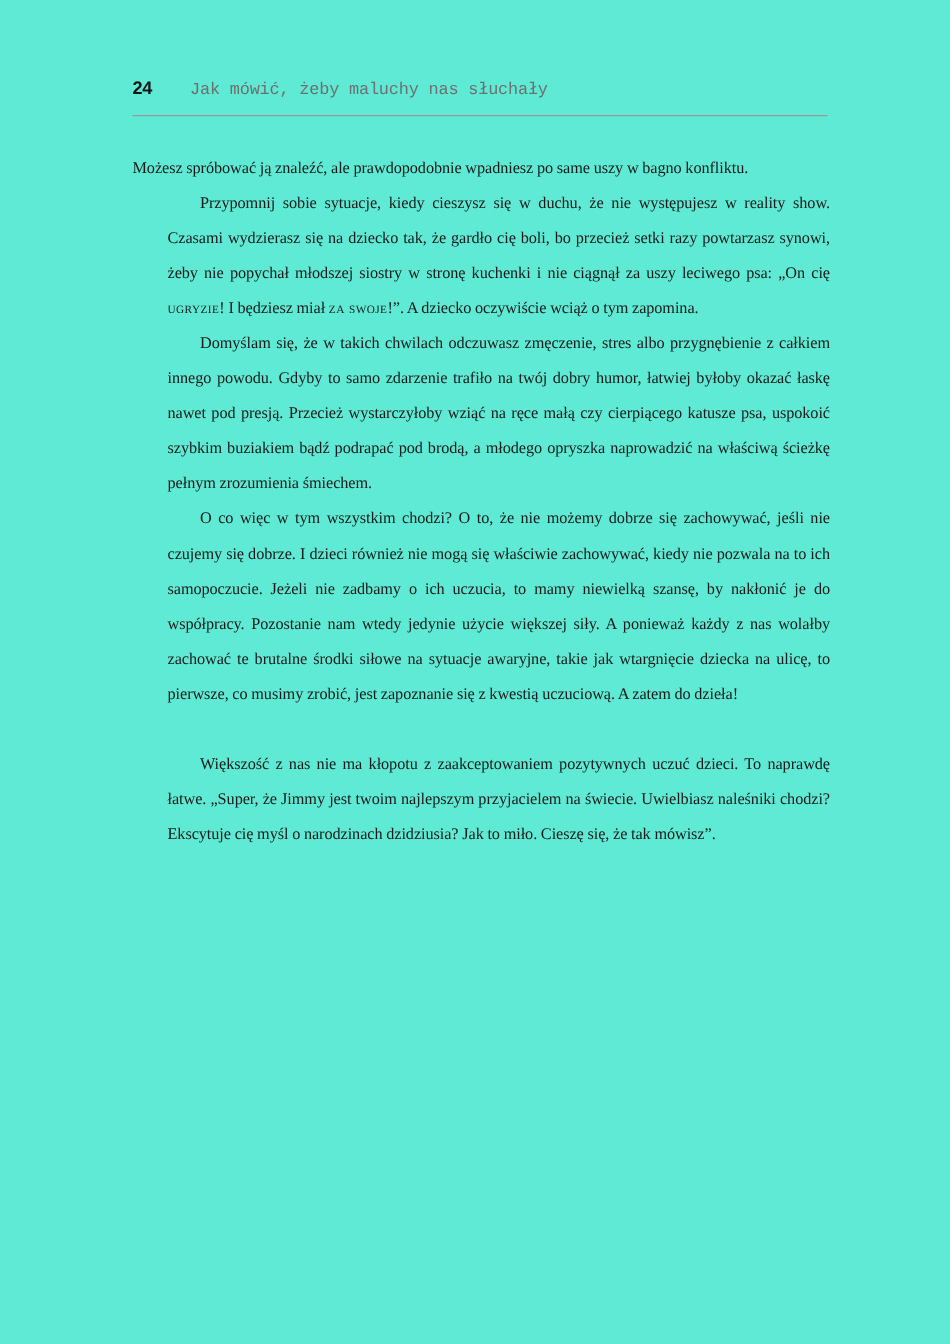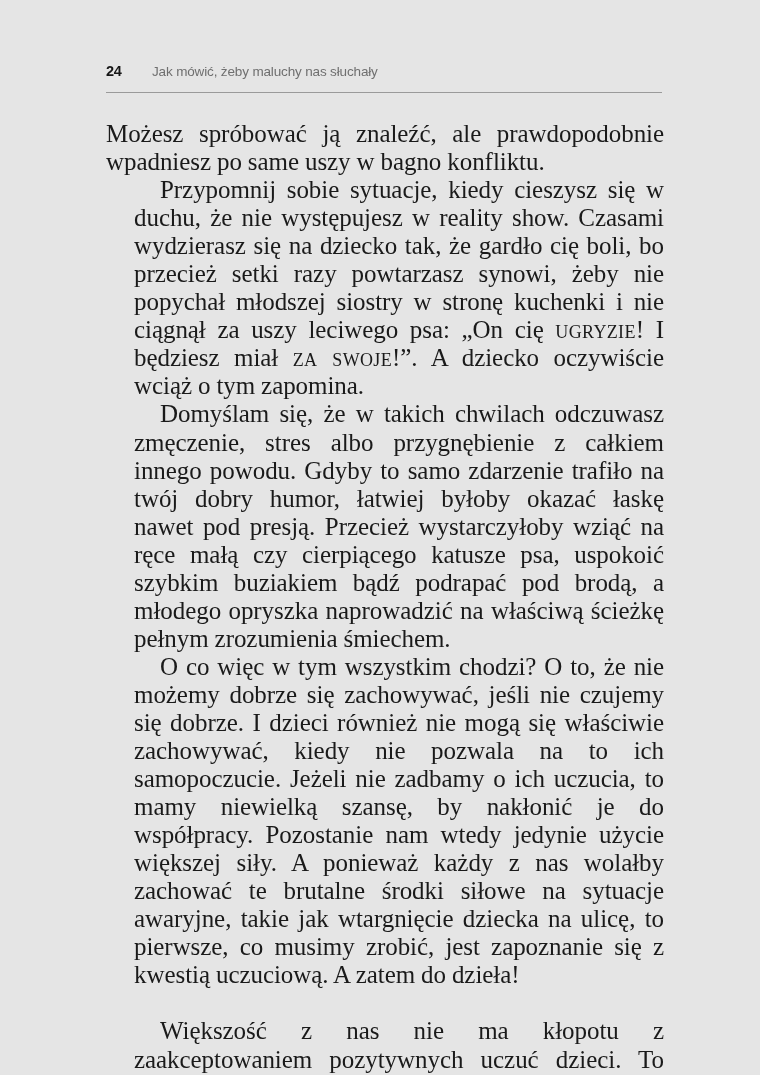--- a/index.html
+++ b/index.html
@@ -13,21 +13,21 @@
     overflow: hidden;
     font-family: "Liberation Serif", "DejaVu Serif", serif;
     color: #1a1a1a;
     -webkit-font-smoothing: antialiased;
   }
 
   .page {
     position: relative;
     width: 760px;
     height: 1075px;
-    background: #e5e5e5;
+    background: #5eead4;
     box-sizing: border-box;
   }
 
   
   .running-head {
     position: absolute;
     left: 106px;
     top: 63px;
     width: 556px;
     display: flex;
@@ -40,41 +40,42 @@
     color: #161616;
     letter-spacing: -0.2px;
     min-width: 46px;
   }
   .head-title {
     font-size: 13.5px;
     font-weight: normal;
     color: #6f6f6f;
     letter-spacing: -0.15px;
     white-space: nowrap;
+    font-family: Liberation Mono, monospace;
   }
   .head-rule {
     position: absolute;
     left: 106px;
     top: 92px;
     width: 556px;
     height: 1px;
     background: #9a9a9a;
   }
 
   
   .column {
     position: absolute;
     left: 106px;
     top: 120px;
     width: 558px;
   }
 
   p.para {
     margin: 0;
-    font-size: 25px;
+    font-size: 13px;
     line-height: 28.05px;
     text-align: justify;
     text-align-last: left;
     letter-spacing: -0.06px;
     word-spacing: -0.2px;
     hyphens: manual;
     color: #1a1a1a;
   }
   p.para.indent {
     text-indent: 26px;
@@ -103,16 +104,16 @@
   </div>
 
   <div class="head-rule"></div>
 
   <div class="column">
 
   <p class="para">Możesz spróbować ją znaleźć, ale prawdopodobnie wpadniesz po same uszy w bagno konfliktu.</p>
       <p class="para indent">Przypomnij sobie sytuacje, kiedy cieszysz się w duchu, że nie występujesz w reality show. Czasami wydzierasz się na dziecko tak, że gardło cię boli, bo przecież setki razy powtarzasz synowi, żeby nie popychał młodszej siostry w stronę kuchenki i nie ciągnął za uszy leciwego psa: „On cię <span class="smallcaps">ugryzie</span>! I będziesz miał <span class="smallcaps">za swoje</span>!”. A dziecko oczywiście wciąż o tym zapomina.</p>
       <p class="para indent">Domyślam się, że w takich chwilach odczuwasz zmęczenie, stres albo przygnębienie z całkiem innego powodu. Gdyby to samo zdarzenie trafiło na twój dobry humor, łatwiej byłoby okazać łaskę nawet pod presją. Przecież wystarczyłoby wziąć na ręce małą czy cierpiącego katusze psa, uspokoić szybkim buziakiem bądź podrapać pod brodą, a młodego opryszka naprowadzić na właściwą ścieżkę pełnym zrozumienia śmiechem.</p>
       <p class="para indent">O co więc w tym wszystkim chodzi? O to, że nie możemy dobrze się zachowywać, jeśli nie czujemy się dobrze. I dzieci również nie mogą się właściwie zachowywać, kiedy nie pozwala na to ich samopoczucie. Jeżeli nie zadbamy o ich uczucia, to mamy niewielką szansę, by nakłonić je do współpracy. Pozostanie nam wtedy jedynie użycie większej siły. A ponieważ każdy z nas wolałby zachować te brutalne środki siłowe na sytuacje awaryjne, takie jak wtargnięcie dziecka na ulicę, to pierwsze, co musimy zrobić, jest zapoznanie się z kwestią uczuciową. A zatem do dzieła!</p>
-      <p class="para indent gap-before">Większość z nas nie ma kłopotu z zaakceptowaniem pozytywnych uczuć dzieci. To naprawdę łatwe. „Super, że Jimmy jest twoim najlepszym przyjacielem na świecie. Uwielbiasz naleśniki dziadka? Ekscytuje cię myśl o narodzinach dzidziusia? Jak to miło. Cieszę się, że tak mówisz”.</p>
+      <p class="para indent gap-before">Większość z nas nie ma kłopotu z zaakceptowaniem pozytywnych uczuć dzieci. To naprawdę łatwe. „Super, że Jimmy jest twoim najlepszym przyjacielem na świecie. Uwielbiasz naleśniki chodzi? Ekscytuje cię myśl o narodzinach dzidziusia? Jak to miło. Cieszę się, że tak mówisz”.</p>
     </div>
 
 </div>
 
 </body></html>

